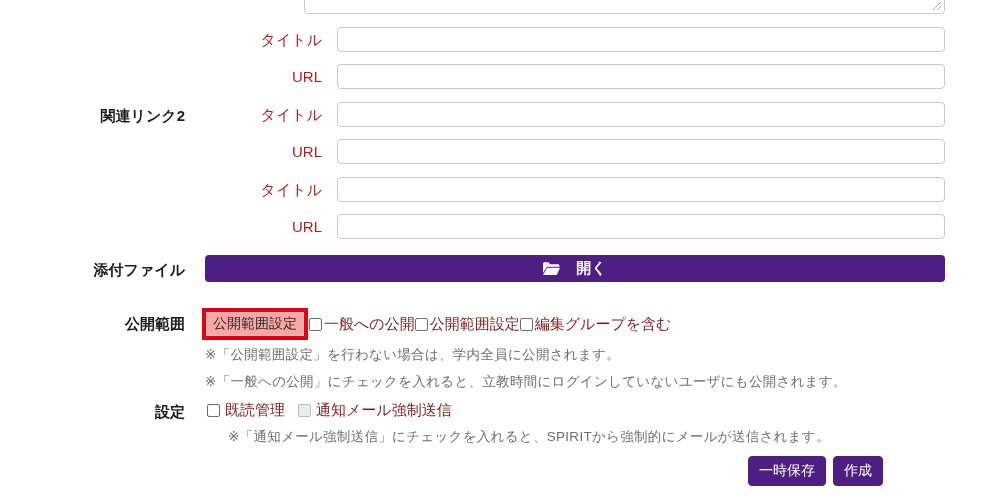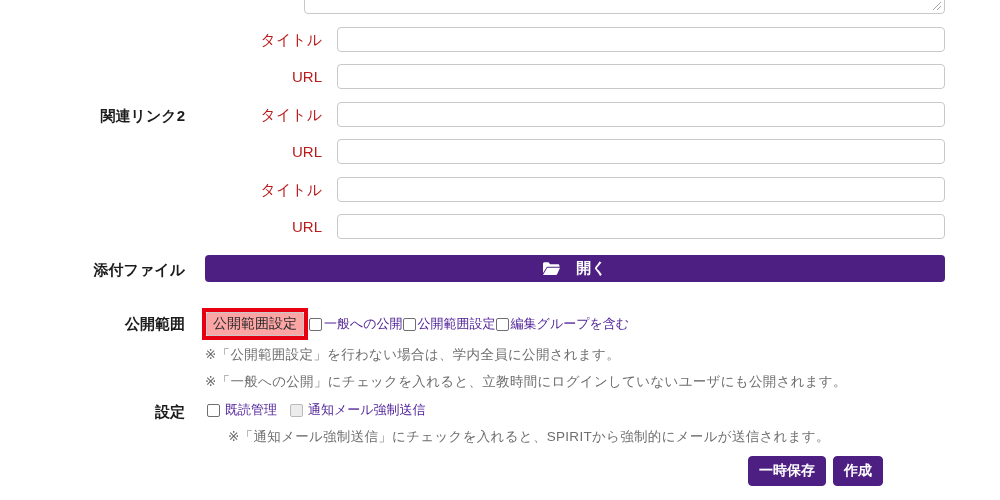--- a/index.html
+++ b/index.html
@@ -44,32 +44,32 @@
     font-size:14px;color:#2a2a2a;font-family:Liberation Mono, monospace;cursor:pointer;white-space:nowrap;
     padding:0 6px;
   }
   .cb-group{position:absolute;display:flex;align-items:center;}
   .cb-item{display:flex;align-items:center;white-space:nowrap;cursor:pointer;}
   .cb{
     width:13px;height:13px;box-sizing:border-box;border:1px solid #6f6f6f;border-radius:2px;
     background:#fff;display:inline-block;flex:0 0 auto;
   }
   .cb.disabled{background:#ececec;border-color:#b9b9b9;}
-  .cb-text{font-size:13px;color:#4c1d95;margin-left:2px;}
+  .cb-text{font-size:15px;color:#7f1d1d;margin-left:2px;}
   .cb-item.spaced .cb-text{margin-left:5px;}
   .note{
     position:absolute;font-size:13.5px;color:#6e6e6e;white-space:nowrap;letter-spacing:0.3px;
   }
   .footer{position:absolute;left:748px;top:456px;display:flex;align-items:center;gap:7px;}
   .btn{
     height:29px;border-radius:4px;box-sizing:border-box;font-family:inherit;cursor:pointer;
     display:inline-flex;align-items:center;justify-content:center;
   }
   .btn-cancel{background:#fff;border:1px solid #cbcbcb;color:#333;font-size:14px;padding:0 13px;}
-  .btn-purple{background:var(--purple);border:1px solid var(--purple);color:#fff;font-size:14px;font-weight:bold;padding:0 10px;height:30px;}
+  .btn-purple{background:var(--purple);border:1px solid var(--purple);color:#fff;font-size:14px;font-weight:normal;padding:0 10px;height:30px;}
 </style>
 </head>
 <body>
 
 <div class="screen">
 
   <div class="textarea-stub">
     <svg class="resize-grip" viewBox="0 0 10 10">
       <path d="M9 1 L1 9 M9 5 L5 9" stroke="#a8a8a8" stroke-width="1" fill="none"></path>
     </svg>

